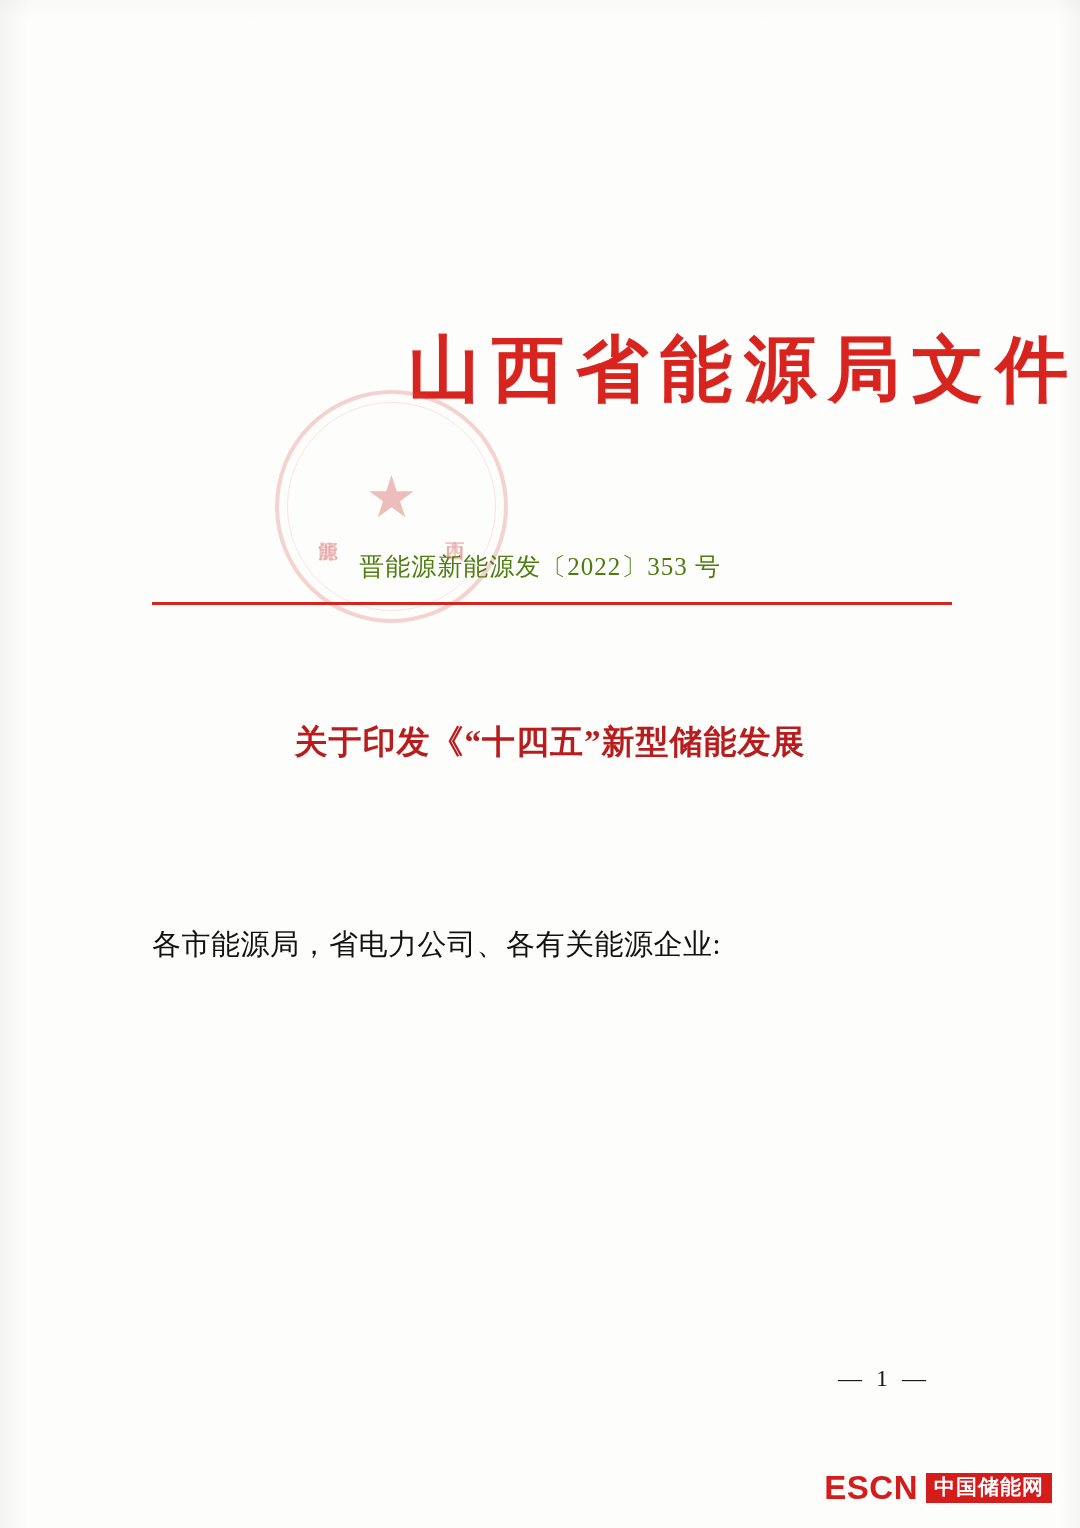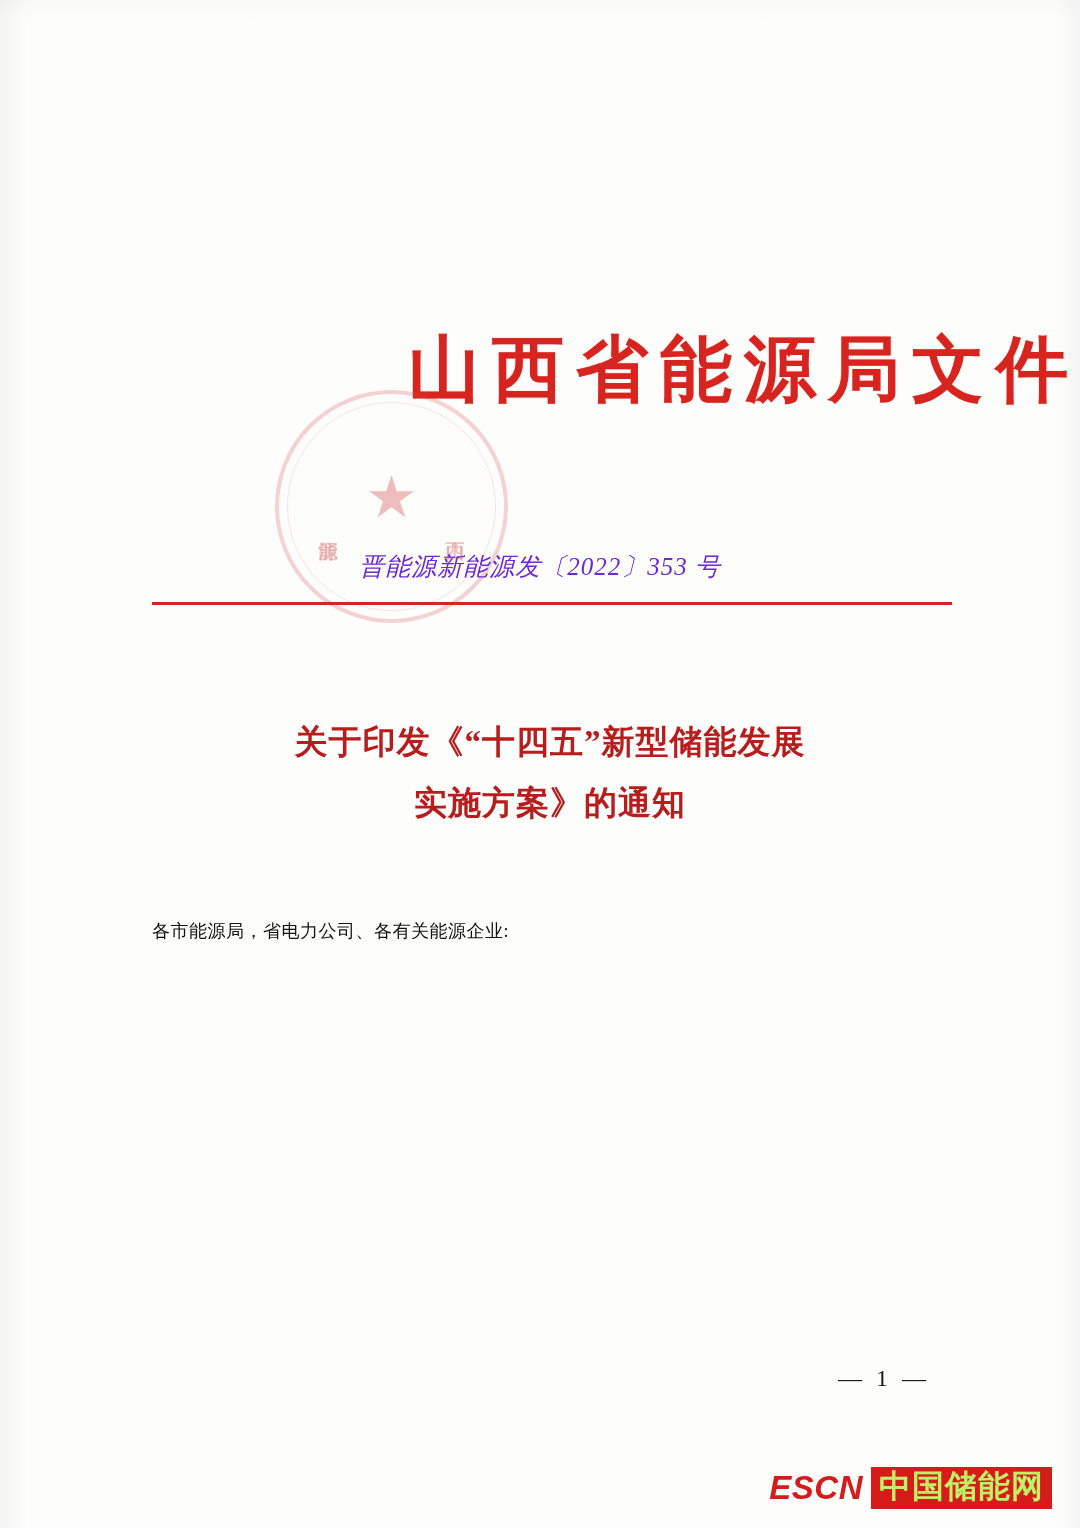--- a/index.html
+++ b/index.html
@@ -93,23 +93,22 @@
 
   
   .doc-number {
     position: absolute;
     top: 550px;
     left: 0;
     width: 100%;
     text-align: center;
     font-size: 25px;
     letter-spacing: 1px;
-    color: #6d28d9;
-    font-family: "Liberation Serif", "DejaVu Serif", serif;
-    font-style: italic;
+    color: #4d7c0f;
+    font-family: "Liberation Serif", "DejaVu Serif", serif;
   }
 
   
   .red-rule {
     position: absolute;
     top: 602px;
     left: 152px;
     width: 800px;
     height: 3px;
     background: #d8241f;
@@ -130,21 +129,21 @@
     font-family: "Liberation Serif", "DejaVu Serif", serif;
   }
   .doc-title .line { display: block; white-space: nowrap; }
 
   
   .body-text {
     position: absolute;
     top: 912px;
     left: 152px;
     width: 790px;
-    font-size: 18px;
+    font-size: 29px;
     line-height: 2.22;
     color: #121212;
     letter-spacing: 0.5px;
     font-family: "Liberation Serif", "DejaVu Serif", serif;
   }
   .salutation { display: block; }
   .para {
     display: block;
     text-indent: 2em;
     text-align: justify;
@@ -169,29 +168,28 @@
     display: flex;
     align-items: center;
     height: 40px;
   }
   .wm-escn {
     color: #d61b1b;
     font-family: "Liberation Sans", sans-serif;
     font-weight: 700;
     font-size: 33px;
     letter-spacing: 0.5px;
-    font-style: italic;
   }
   .wm-cn {
     margin-left: 8px;
     background: #d61b1b;
-    color: #bef264;
+    color: #ffffff;
     font-family: "Liberation Sans", sans-serif;
     font-weight: 700;
-    font-size: 32px;
+    font-size: 21px;
     padding: 3px 8px 5px 8px;
     letter-spacing: 1px;
     line-height: 1.05;
   }
 </style>
 </head>
 <body>
 
 <div class="page">
 
@@ -207,21 +205,20 @@
     <div class="seal-text-l">能源</div>
     <div class="seal-text-r">山西</div>
   </div>
 
   <div class="doc-number">晋能源新能源发〔2022〕353 号</div>
 
   <div class="red-rule"></div>
 
   <div class="doc-title">
     <span class="line">关于印发《“十四五”新型储能发展</span>
-    <span class="line">实施方案》的通知</span>
   </div>
 
   <div class="body-text">
     <span class="salutation">各市能源局，省电力公司、各有关能源企业:</span>
   </div>
 
   <div class="page-number">— 1 —</div>
 
   <div class="watermark">
     <span class="wm-escn">ESCN</span>

